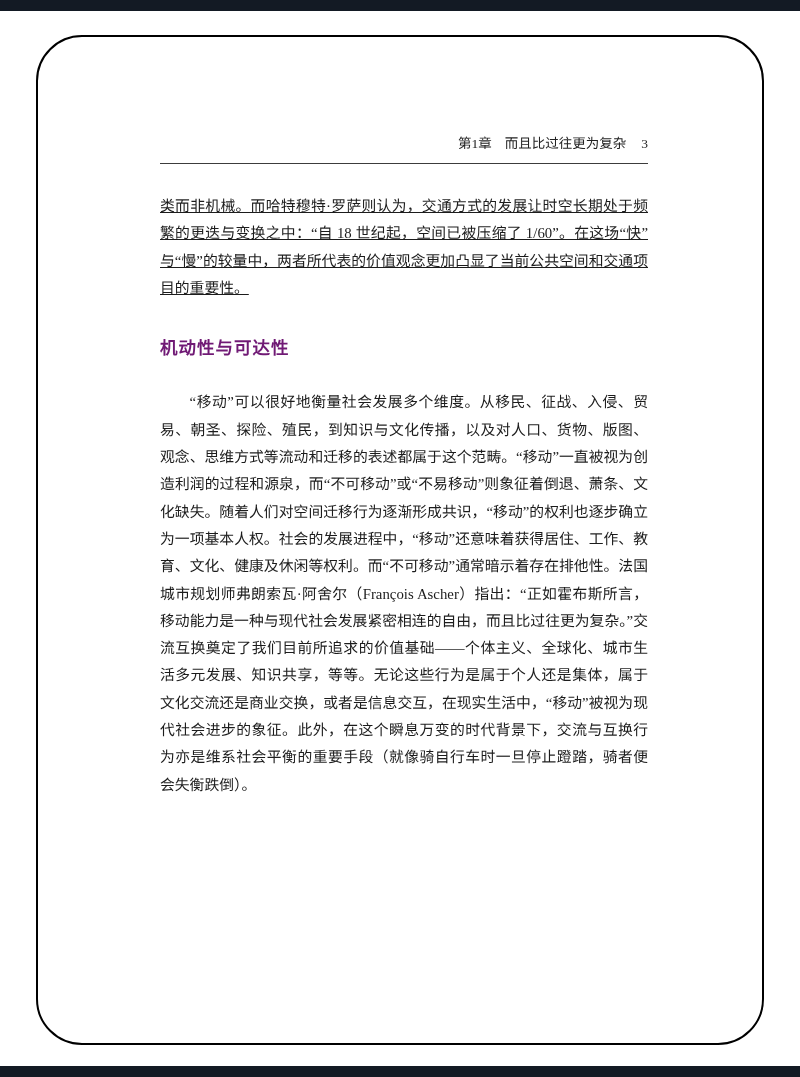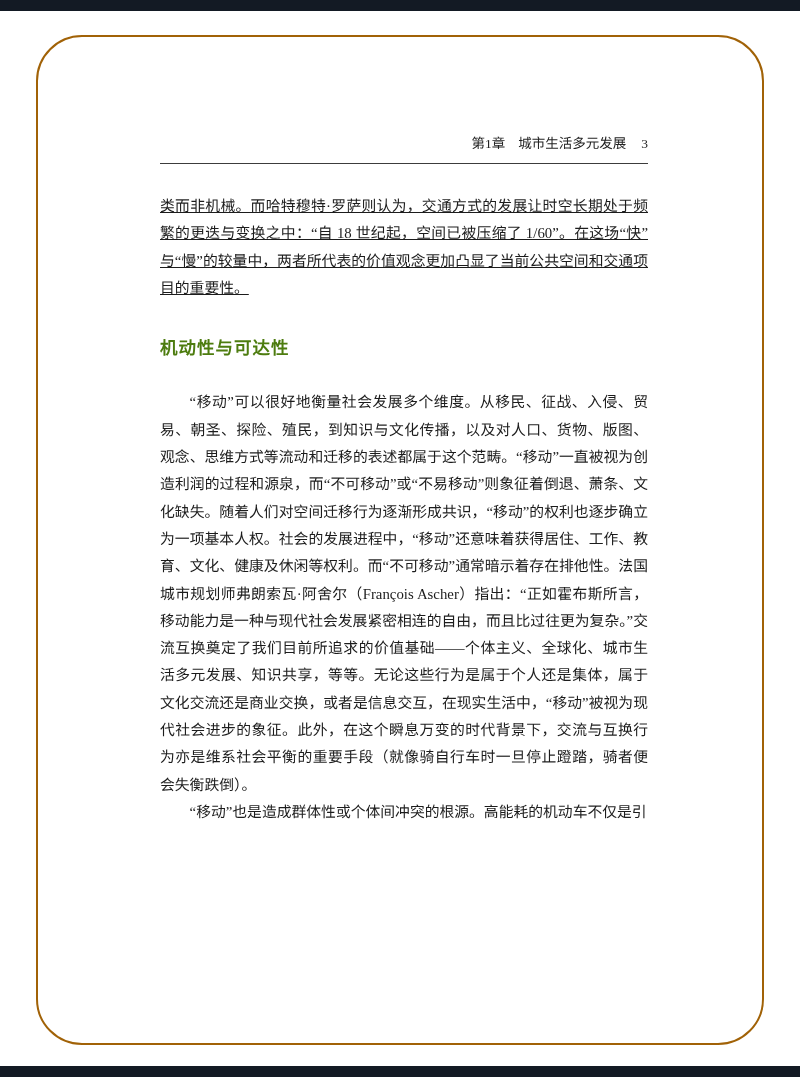--- a/index.html
+++ b/index.html
@@ -25,21 +25,21 @@
   }
   .edge-bar.top { top: 0; }
   .edge-bar.bottom { bottom: 0; }
   .page-card {
     position: absolute;
     left: 36px;
     right: 36px;
     top: 35px;
     bottom: 32px;
     background: #ffffff;
-    border: 2px solid #a16207;
+    border: 2px solid #000000;
     border-radius: 46px;
     box-sizing: border-box;
     overflow: hidden;
   }
   .page-content {
     padding: 95px 114px 0 122px;
   }
   .running-header {
     display: flex;
     justify-content: flex-end;
@@ -60,44 +60,43 @@
   }
   .body-text p {
     margin: 0;
     text-indent: 2em;
   }
   .body-text p.no-indent { text-indent: 0; text-decoration: underline; }
   .section-heading {
     font-family: "Liberation Sans", "DejaVu Sans", sans-serif;
     font-weight: bold;
     font-size: 17.5px;
-    color: #4d7c0f;
+    color: #701a75;
     letter-spacing: 1px;
     margin: 33px 0 27px 0;
   }
 </style>
 </head>
 <body>
 
 <div class="screen">
   <div class="edge-bar top"></div>
 
   <div class="page-card">
     <div class="page-content">
 
       <div class="running-header">
         <span class="chapter-label">第1章</span>
-        <span class="chapter-title">城市生活多元发展</span>
+        <span class="chapter-title">而且比过往更为复杂</span>
         <span class="page-number">3</span>
       </div>
 
       <div class="body-text">
         <p class="no-indent">类而非机械。而哈特穆特·罗萨则认为，交通方式的发展让时空长期处于频繁的更迭与变换之中：“自 18 世纪起，空间已被压缩了 1/60”。在这场“快”与“慢”的较量中，两者所代表的价值观念更加凸显了当前公共空间和交通项目的重要性。</p>
         <h2 class="section-heading">机动性与可达性</h2>
         <p>“移动”可以很好地衡量社会发展多个维度。从移民、征战、入侵、贸易、朝圣、探险、殖民，到知识与文化传播，以及对人口、货物、版图、观念、思维方式等流动和迁移的表述都属于这个范畴。“移动”一直被视为创造利润的过程和源泉，而“不可移动”或“不易移动”则象征着倒退、萧条、文化缺失。随着人们对空间迁移行为逐渐形成共识，“移动”的权利也逐步确立为一项基本人权。社会的发展进程中，“移动”还意味着获得居住、工作、教育、文化、健康及休闲等权利。而“不可移动”通常暗示着存在排他性。法国城市规划师弗朗索瓦·阿舍尔（François Ascher）指出：“正如霍布斯所言，移动能力是一种与现代社会发展紧密相连的自由，而且比过往更为复杂。”交流互换奠定了我们目前所追求的价值基础——个体主义、全球化、城市生活多元发展、知识共享，等等。无论这些行为是属于个人还是集体，属于文化交流还是商业交换，或者是信息交互，在现实生活中，“移动”被视为现代社会进步的象征。此外，在这个瞬息万变的时代背景下，交流与互换行为亦是维系社会平衡的重要手段（就像骑自行车时一旦停止蹬踏，骑者便会失衡跌倒）。</p>
-        <p>“移动”也是造成群体性或个体间冲突的根源。高能耗的机动车不仅是引</p>
       </div>
 
     </div>
   </div>
 
   <div class="edge-bar bottom"></div>
 </div>
 
 </body></html>

